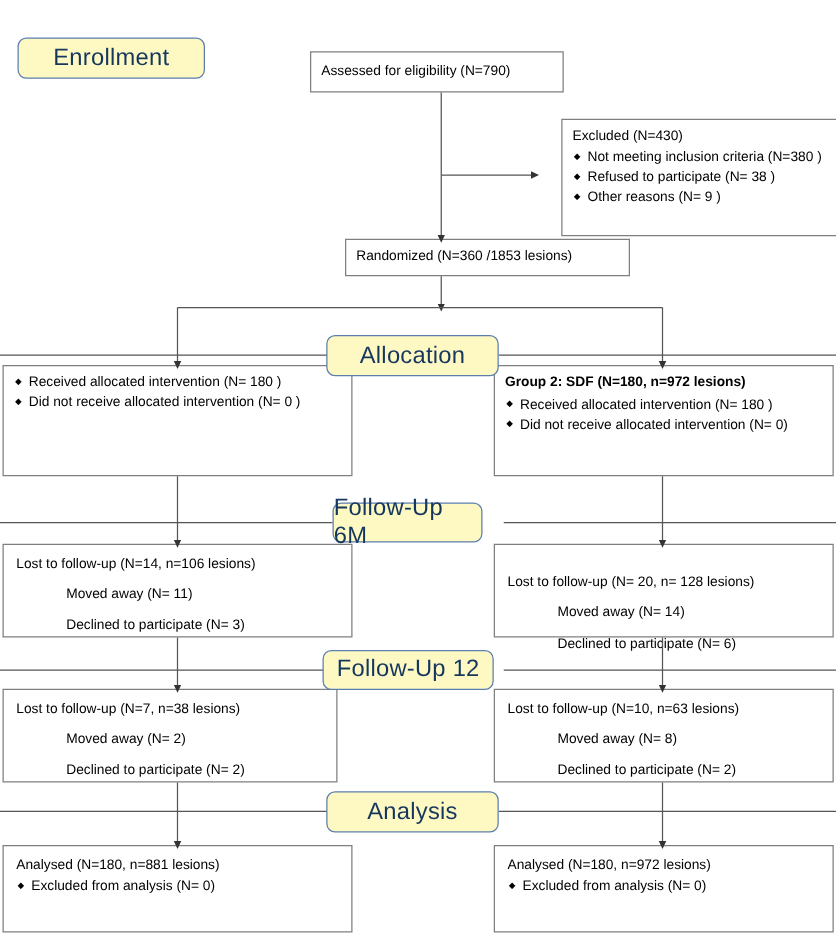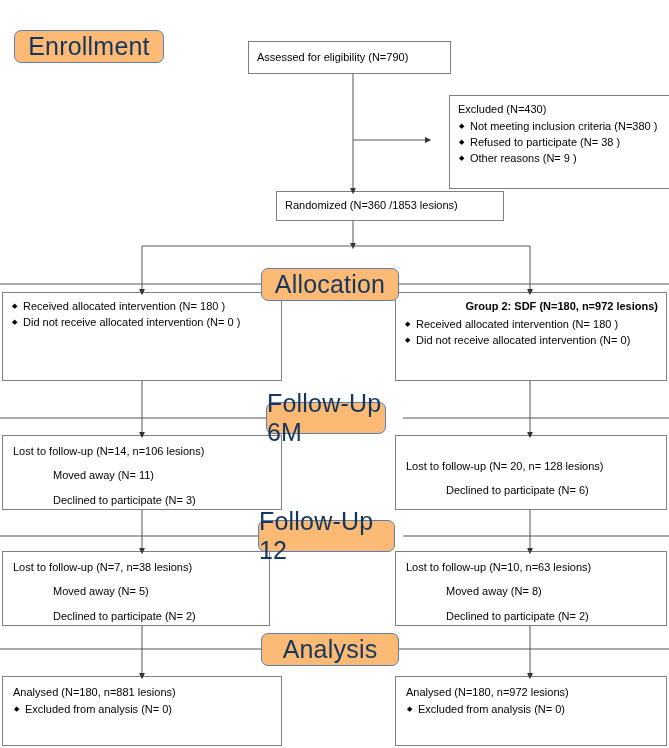--- a/index.html
+++ b/index.html
@@ -42,41 +42,41 @@
     align-items: center;
     justify-content: flex-start;
     text-align: center;
     padding: 4px 8px;
   }
 
   
   .stage {
     position: absolute;
     box-sizing: border-box;
-    background: #fdba74;
+    background: #fef9c3;
     border: 1px solid #5b7fae;
     border-radius: 7px;
     display: flex;
     align-items: center;
     justify-content: center;
     color: #15375e;
-    font-size: 25px;
+    font-size: 19px;
     font-weight: 400;
     letter-spacing: 0.2px;
     z-index: 5;
   }
 
   
   .hdr {
     font-weight: bold;
     font-size: 11px;
     margin: 0 0 2px 0;
     white-space: nowrap;
   }
-  .hdr.ctr { text-align: right; }
+  .hdr.ctr { text-align: left; }
   ul.bullets {
     margin: 0;
     padding: 0;
     list-style: none;
   }
   ul.bullets li {
     position: relative;
     padding-left: 12px;
     font-size: 11px;
     line-height: 1.45;
@@ -196,26 +196,27 @@
   </div>
 
   <div class="box" style="left:2px; top:435px; width:280px; height:75px; padding:8px 10px;">
     <div class="lost-line top">Lost to follow-up (N=14, n=106 lesions)</div>
     <div class="lost-line ind">Moved away (N= 11)</div>
     <div class="lost-line ind2">Declined to participate (N= 3)</div>
   </div>
 
   <div class="box" style="left:395px; top:435px; width:272px; height:75px; padding:23px 10px;">
     <div class="lost-line top">Lost to follow-up (N= 20, n= 128 lesions)</div>
+    <div class="lost-line ind">Moved away (N= 14)</div>
     <div class="lost-line ind2">Declined to participate (N= 6)</div>
   </div>
 
   <div class="box" style="left:2px; top:551px; width:268px; height:75px; padding:8px 10px;">
     <div class="lost-line top">Lost to follow-up (N=7, n=38 lesions)</div>
-    <div class="lost-line ind">Moved away (N= 5)</div>
+    <div class="lost-line ind">Moved away (N= 2)</div>
     <div class="lost-line ind2">Declined to participate (N= 2)</div>
   </div>
 
   <div class="box" style="left:395px; top:551px; width:272px; height:75px; padding:8px 10px;">
     <div class="lost-line top">Lost to follow-up (N=10, n=63 lesions)</div>
     <div class="lost-line ind">Moved away (N= 8)</div>
     <div class="lost-line ind2">Declined to participate (N= 2)</div>
   </div>
 
   <div class="box" style="left:2px; top:676px; width:280px; height:70px; padding:8px 10px;">

